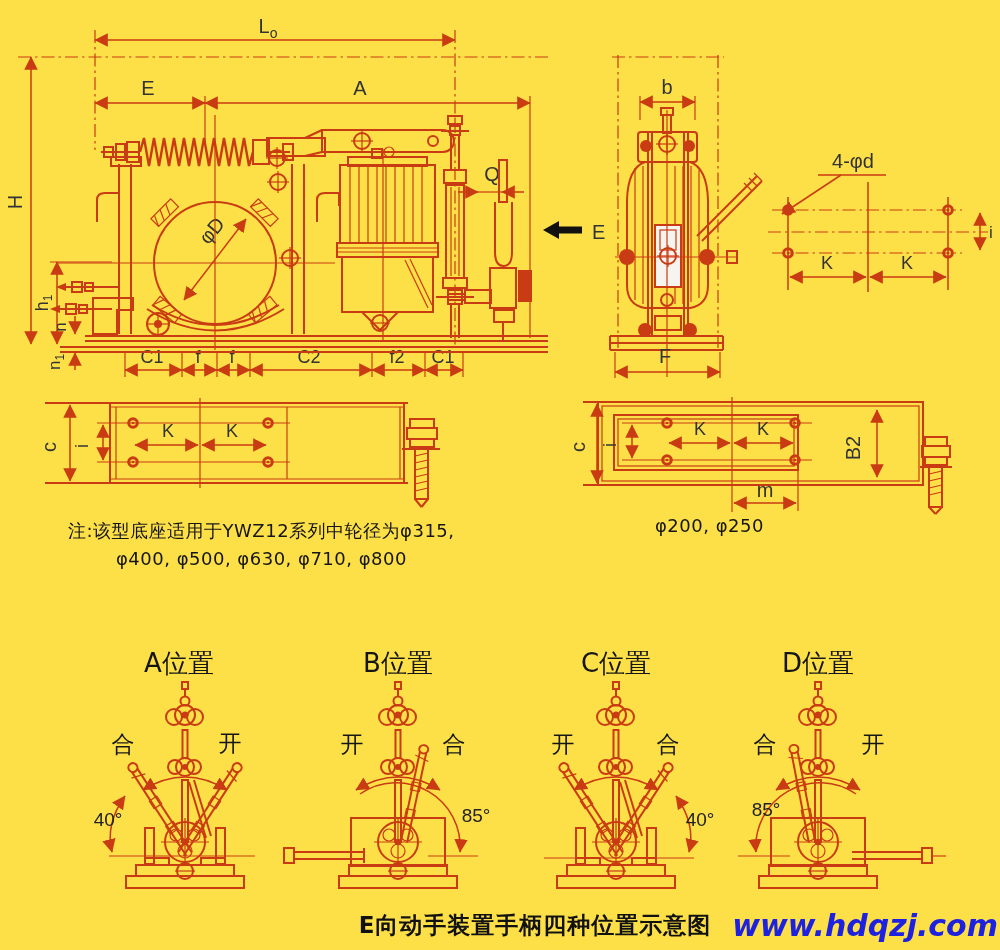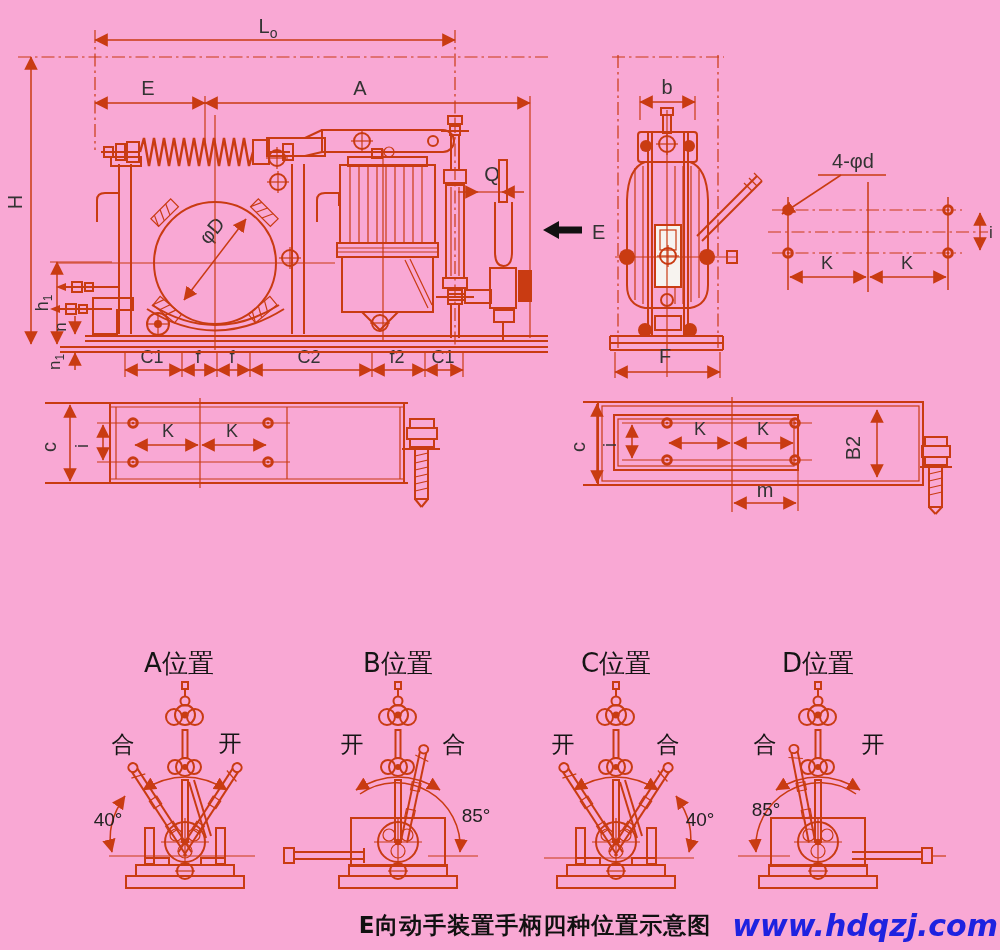--- a/index.html
+++ b/index.html
@@ -1,16 +1,16 @@
 <!DOCTYPE html>
 <html><head>
 <meta charset="utf-8">
 <style>
   html,body{margin:0;padding:0;}
-  #page{position:relative;width:1000px;height:950px;background:#f9a8d4;overflow:hidden;
+  #page{position:relative;width:1000px;height:950px;background:#fde047;overflow:hidden;
         font-family:"Liberation Sans",sans-serif;}
   svg{position:absolute;left:0;top:0;}
   
   .s2{stroke:#c93b12;stroke-width:2;fill:none;}
   .s25{stroke:#c93b12;stroke-width:2.4;fill:none;}
   .s1{stroke:#c93b12;stroke-width:1.2;fill:none;}
   .dim{stroke:#c93b12;stroke-width:1.5;fill:none;}
   .dd{stroke-dasharray:13 4 2.5 4;}
   .fr{fill:#c93b12;stroke:none;}
   text{font-family:"Liberation Sans",sans-serif;fill:#333333;}
@@ -509,18 +509,23 @@
     <rect x="104" y="26" width="10" height="15" class="s2"></rect>
         <line x1="114" y1="34" x2="128" y2="34" class="s1"></line>
     <line x1="-80" y1="34" x2="-28" y2="34" class="s1"></line>
     <path d="M38,-28 A64,64 0 0 0 -62,30" class="dim" marker-end="url(#ar)"></path>
     <text x="-52" y="-6" text-anchor="middle" class="ang">85°</text>
     <text x="-53" y="-70" text-anchor="middle" class="cjk hk">合</text>
     <text x="55" y="-70" text-anchor="middle" class="cjk hk">开</text>
   </g>
 </svg>
 
+  <div class="note" style="left:68px;top:517px;width:410px;">
+    <span>注:该型底座适用于YWZ12系列中轮径为φ315,</span>
+    <span class="l2" style="padding-left:48px;">φ400, φ500, φ630, φ710, φ800</span>
+  </div>
   <div class="note" style="left:617px;top:512px;width:340px;">
+    <span class="l2" style="padding-left:38px;">φ200, φ250</span>
   </div>
 
   <div id="watermark">www.hdqzj.com</div>
   <div id="caption">E向动手装置手柄四种位置示意图</div>
 </div>
 
 </body></html>

